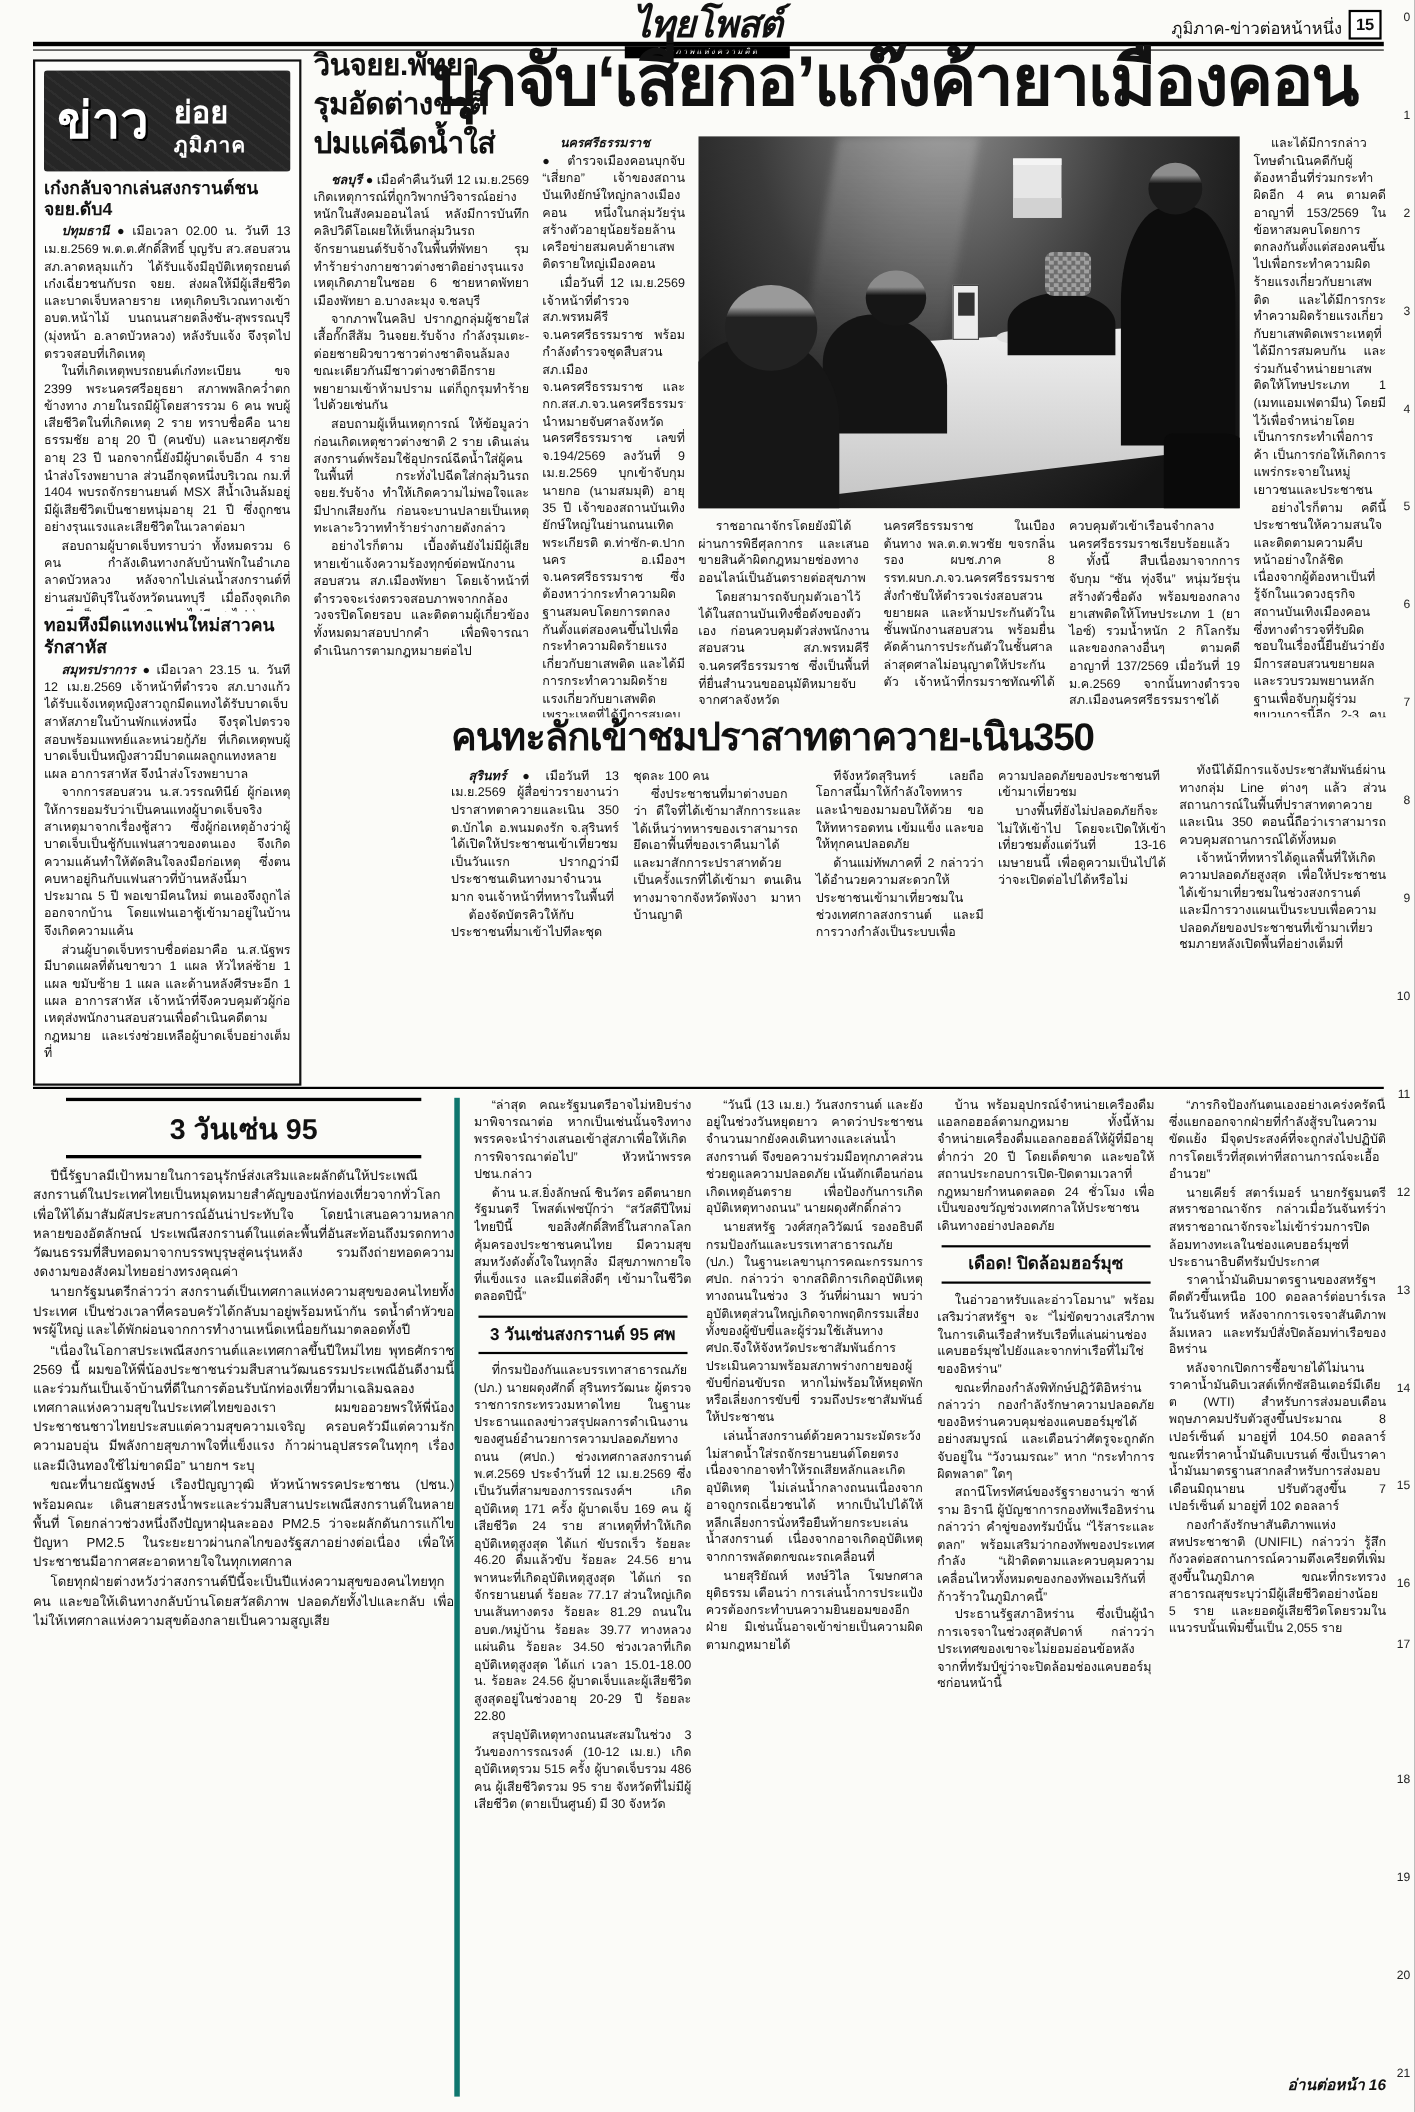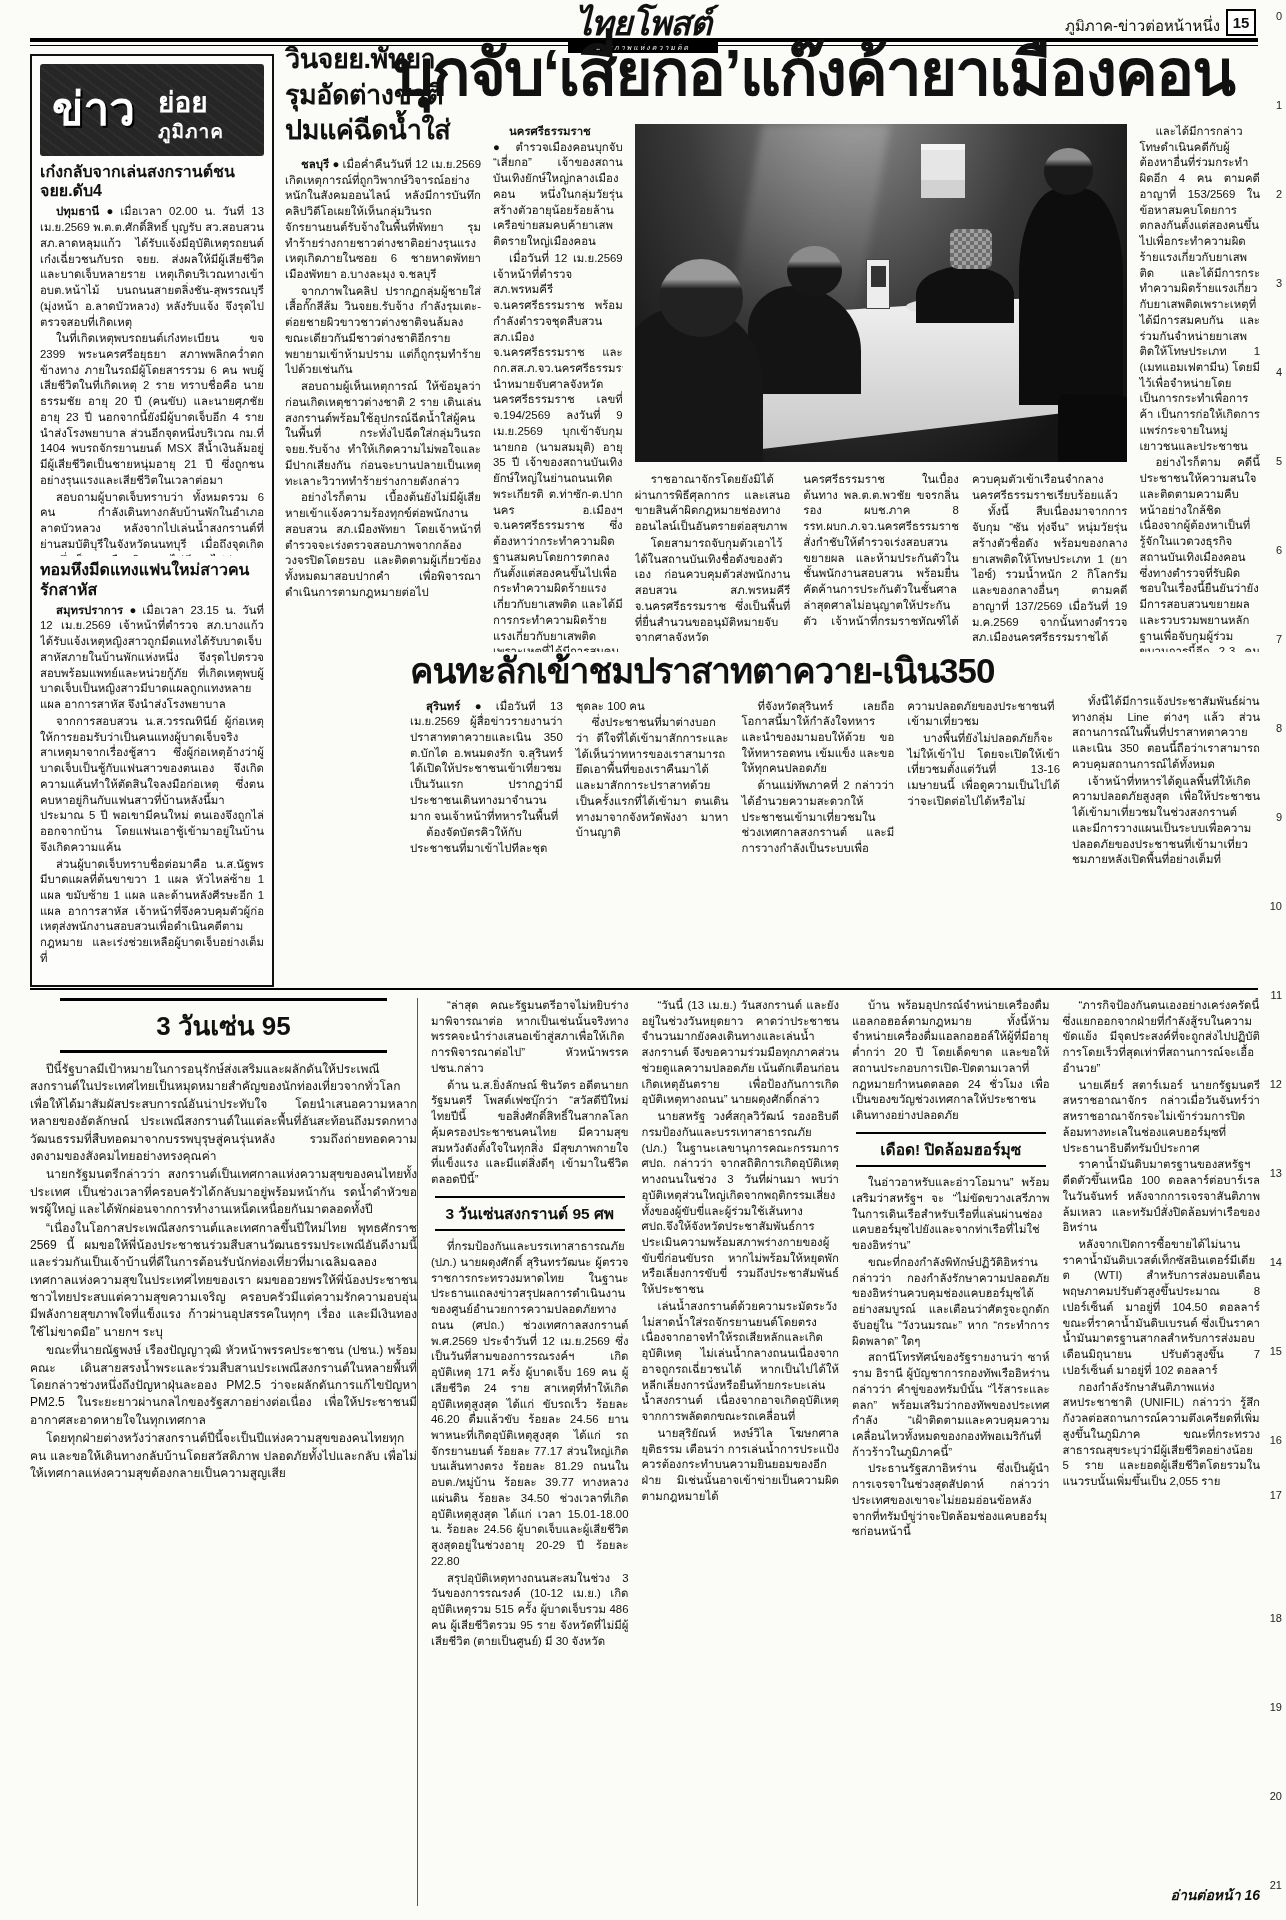--- a/index.html
+++ b/index.html
@@ -13,21 +13,21 @@
   .section-label{position:absolute;top:14px;right:66px;font-size:15px;font-weight:400;}
   .page-number-box{position:absolute;top:9px;right:30px;width:26px;height:23px;border:2px solid #000;
                    font-size:15px;font-weight:800;text-align:center;line-height:23px;background:#fff;}
   .rule-thick{position:absolute;left:30px;right:28px;top:38px;border-top:4px solid #000;}
   .rule-thin{position:absolute;left:30px;right:28px;top:45px;border-top:1px solid #000;}
   
   .fold-num{position:absolute;right:4px;width:18px;text-align:right;font-size:11px;color:#222;}
   
   .col{ text-align:justify;font-size:11.4px;line-height:1.38;overflow:hidden;}
   .para{margin:0 0 1px 0;text-indent:16px;}
-  .dateline{font-weight:800;margin-right:3px;}
+  .dateline{font-weight:800;margin-right:3px;font-style:italic;}
   
   .briefs-box{position:absolute;left:30px;top:54px;width:244px;height:933px;border:2px solid #111;
               padding:8px;box-sizing:border-box;background:#fdfdfb;}
   .briefs-logo{position:relative;height:92px;background:
       repeating-linear-gradient(37deg,#262626 0 7px,#2e2e2e 7px 9px),#282828;
       border-radius:3px;color:#fff;margin-bottom:6px;}
   .briefs-logo .w1{position:absolute;left:12px;top:8px;font-size:46px;font-weight:900;
                    text-shadow:2px 2px 0 #000;}
   .briefs-logo .w2{position:absolute;left:118px;top:16px;font-size:28px;font-weight:900;}
   .briefs-logo .w3{position:absolute;left:118px;top:52px;font-size:19px;font-weight:800;letter-spacing:1px;}
@@ -72,21 +72,21 @@
   .under-photo{margin-top:10px;height:178px;columns:3;column-gap:13px;}
   .main-right{width:158px;height:528px;}
   
   .temple{position:absolute;left:410px;top:652px;width:650px;}
   .temple-headline{font-size:35px;font-weight:900;letter-spacing:-1px;white-space:nowrap;line-height:1.1;}
   .temple-cols{margin-top:8px;height:280px;columns:4;column-gap:13px;}
   .temple-right{position:absolute;left:1072px;top:652px;width:188px;height:330px;margin-top:42px;}
   
   .bottom-rule{position:absolute;left:30px;right:28px;top:988px;border-top:2px solid #000;}
   .bottom{position:absolute;left:30px;top:998px;width:1230px;height:908px;display:flex;gap:13px;}
-  .editorial{width:388px;border-right:1px solid #0f766e;padding-right:0;box-sizing:border-box;}
+  .editorial{width:388px;border-right:5px solid #0f766e;padding-right:0;box-sizing:border-box;}
   .editorial-head{font-size:26px;font-weight:900;text-align:center;padding:4px 0;margin:0 30px 8px;
                   border-top:3px solid #000;border-bottom:3px solid #000;}
   .editorial .col{height:826px;font-size:12px;line-height:1.45;}
   .bcol{flex:1;height:908px;font-size:11.6px;line-height:1.42;display:flex;flex-direction:column;}
   .bcol .col{flex:1;}
   .subhead{font-size:15.5px;font-weight:900;text-align:center;margin:8px 4px;padding:5px 0;
            border-top:2.5px solid #000;border-bottom:2.5px solid #000;}
   .continue-label{font-size:14px;font-weight:900;font-style:italic;text-align:right;margin-top:23px;}
 </style>
 </head>

